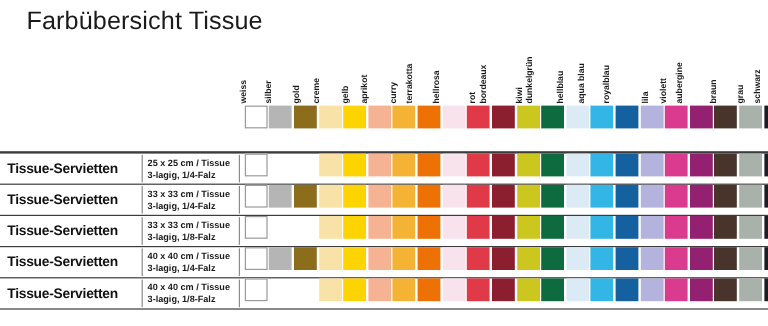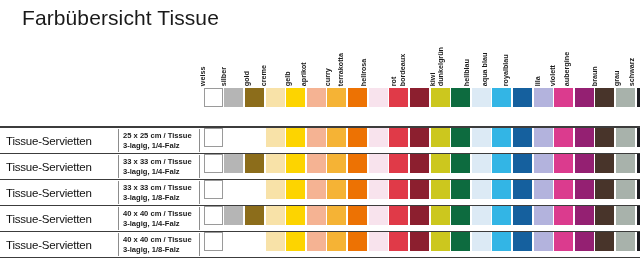--- a/index.html
+++ b/index.html
@@ -107,21 +107,21 @@
     height: 26px;
     border-bottom: 1.6px solid #3c3c3c;
     box-sizing: border-box;
   }
   .row-name {
     position: absolute;
     left: 6px;
     top: 50%;
     transform: translateY(-50%);
     font-size: 11.5px;
-    font-weight: 400;
+    font-weight: 700;
     color: #111111;
     white-space: nowrap;
     letter-spacing: -0.2px;
     text-align: right;
   }
   .row-divider {
     position: absolute;
     left: 118px;
     top: 1px;
     bottom: 1px;

